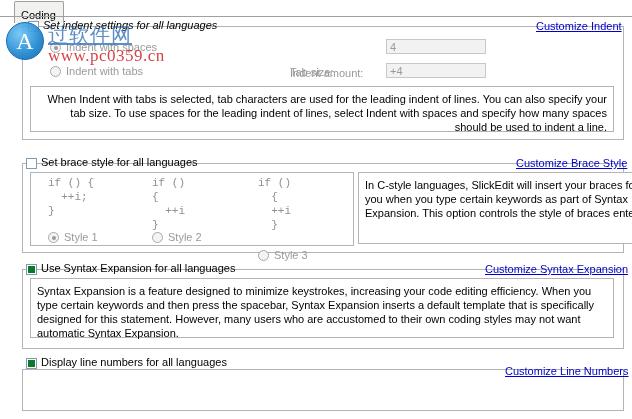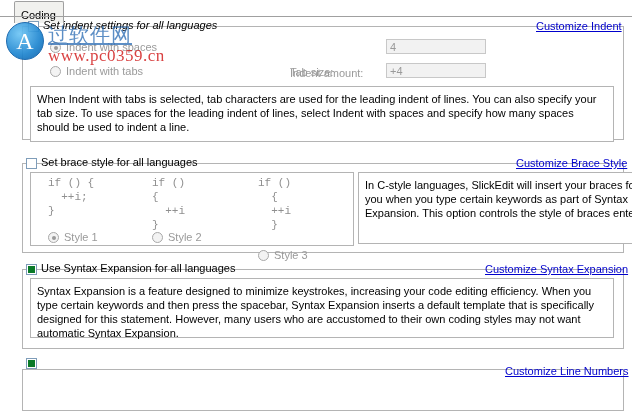--- a/index.html
+++ b/index.html
@@ -212,21 +212,21 @@
   <div class="row-label lbl-dis" style="left:50px; top:65px;">
     <span class="radio"></span><span>Indent with tabs</span>
   </div>
 
   <div class="row-label lbl-dis" style="left:290px; top:33px;margin-top:34px;">Indent amount:</div>
   <div class="field" style="position:absolute; left:386px; top:39px; width:100px;">4</div>
 
   <div class="row-label lbl-dis" style="left:290px; top:66px;">Tab size:</div>
   <div class="field" style="position:absolute; left:386px; top:63px; width:100px;">+4</div>
 
-  <div class="helpbox" style="left:30px; top:86px; width:584px; height:56px;">When Indent with tabs is selected, tab characters are used for the leading indent of lines.  You can also specify your tab size.  To use spaces for the leading indent of lines, select Indent with spaces and specify how many spaces should be used to indent a line.</div>
+  <div class="helpbox" style="left:30px; top:86px; width:584px; height:46px;text-align:right;">When Indent with tabs is selected, tab characters are used for the leading indent of lines.  You can also specify your tab size.  To use spaces for the leading indent of lines, select Indent with spaces and specify how many spaces should be used to indent a line.</div>
 
   <div class="group" style="left:22px; top:163px; width:600px; height:88px;"></div>
 
   <div style="position:absolute; left:24px; top:156px; width:206px; height:14px; background:#ffffff; z-index:-1;"></div>
   <div style="position:absolute; left:26px; top:157px; height:13px;">
     <span class="chk"></span><span style="position:relative; top:-1px;">Set brace style for all languages</span>
   </div>
 
   <div class="link" style="position:absolute; left:516px; top:157px;">Customize Brace Style</div>
 
@@ -264,21 +264,21 @@
   </div>
 
   <div class="link" style="position:absolute; left:485px; top:263px;">Customize Syntax Expansion</div>
 
   <div class="helpbox" style="left:30px; top:278px; width:584px; height:60px;">Syntax Expansion is a feature designed to minimize keystrokes, increasing your code editing efficiency.  When you type certain keywords and then press the spacebar, Syntax Expansion inserts a default template that is specifically designed for this statement.  However, many users who are accustomed to their own coding styles may not want automatic Syntax Expansion.</div>
 
   <div class="group" style="left:22px; top:369px; width:600px; height:40px;"></div>
 
   <div style="position:absolute; left:24px; top:356px; width:214px; height:14px; background:#ffffff; z-index:-1;"></div>
   <div style="position:absolute; left:26px; top:357px; height:13px;">
-    <span class="chk checked"></span>
+    <span class="chk checked"></span><span style="position:relative; top:-1px;">Display line numbers for all languages</span>
   </div>
 
   <div class="link" style="position:absolute; left:505px; top:357px;margin-top:8px;">Customize Line Numbers</div>
 
   <div class="wm">
     <div class="wm-circle"></div>
     <div class="wm-glyph">A</div>
     <div class="wm-t1">过软件网</div>
     <div class="wm-t2">www.pc0359.cn</div>
   </div>

